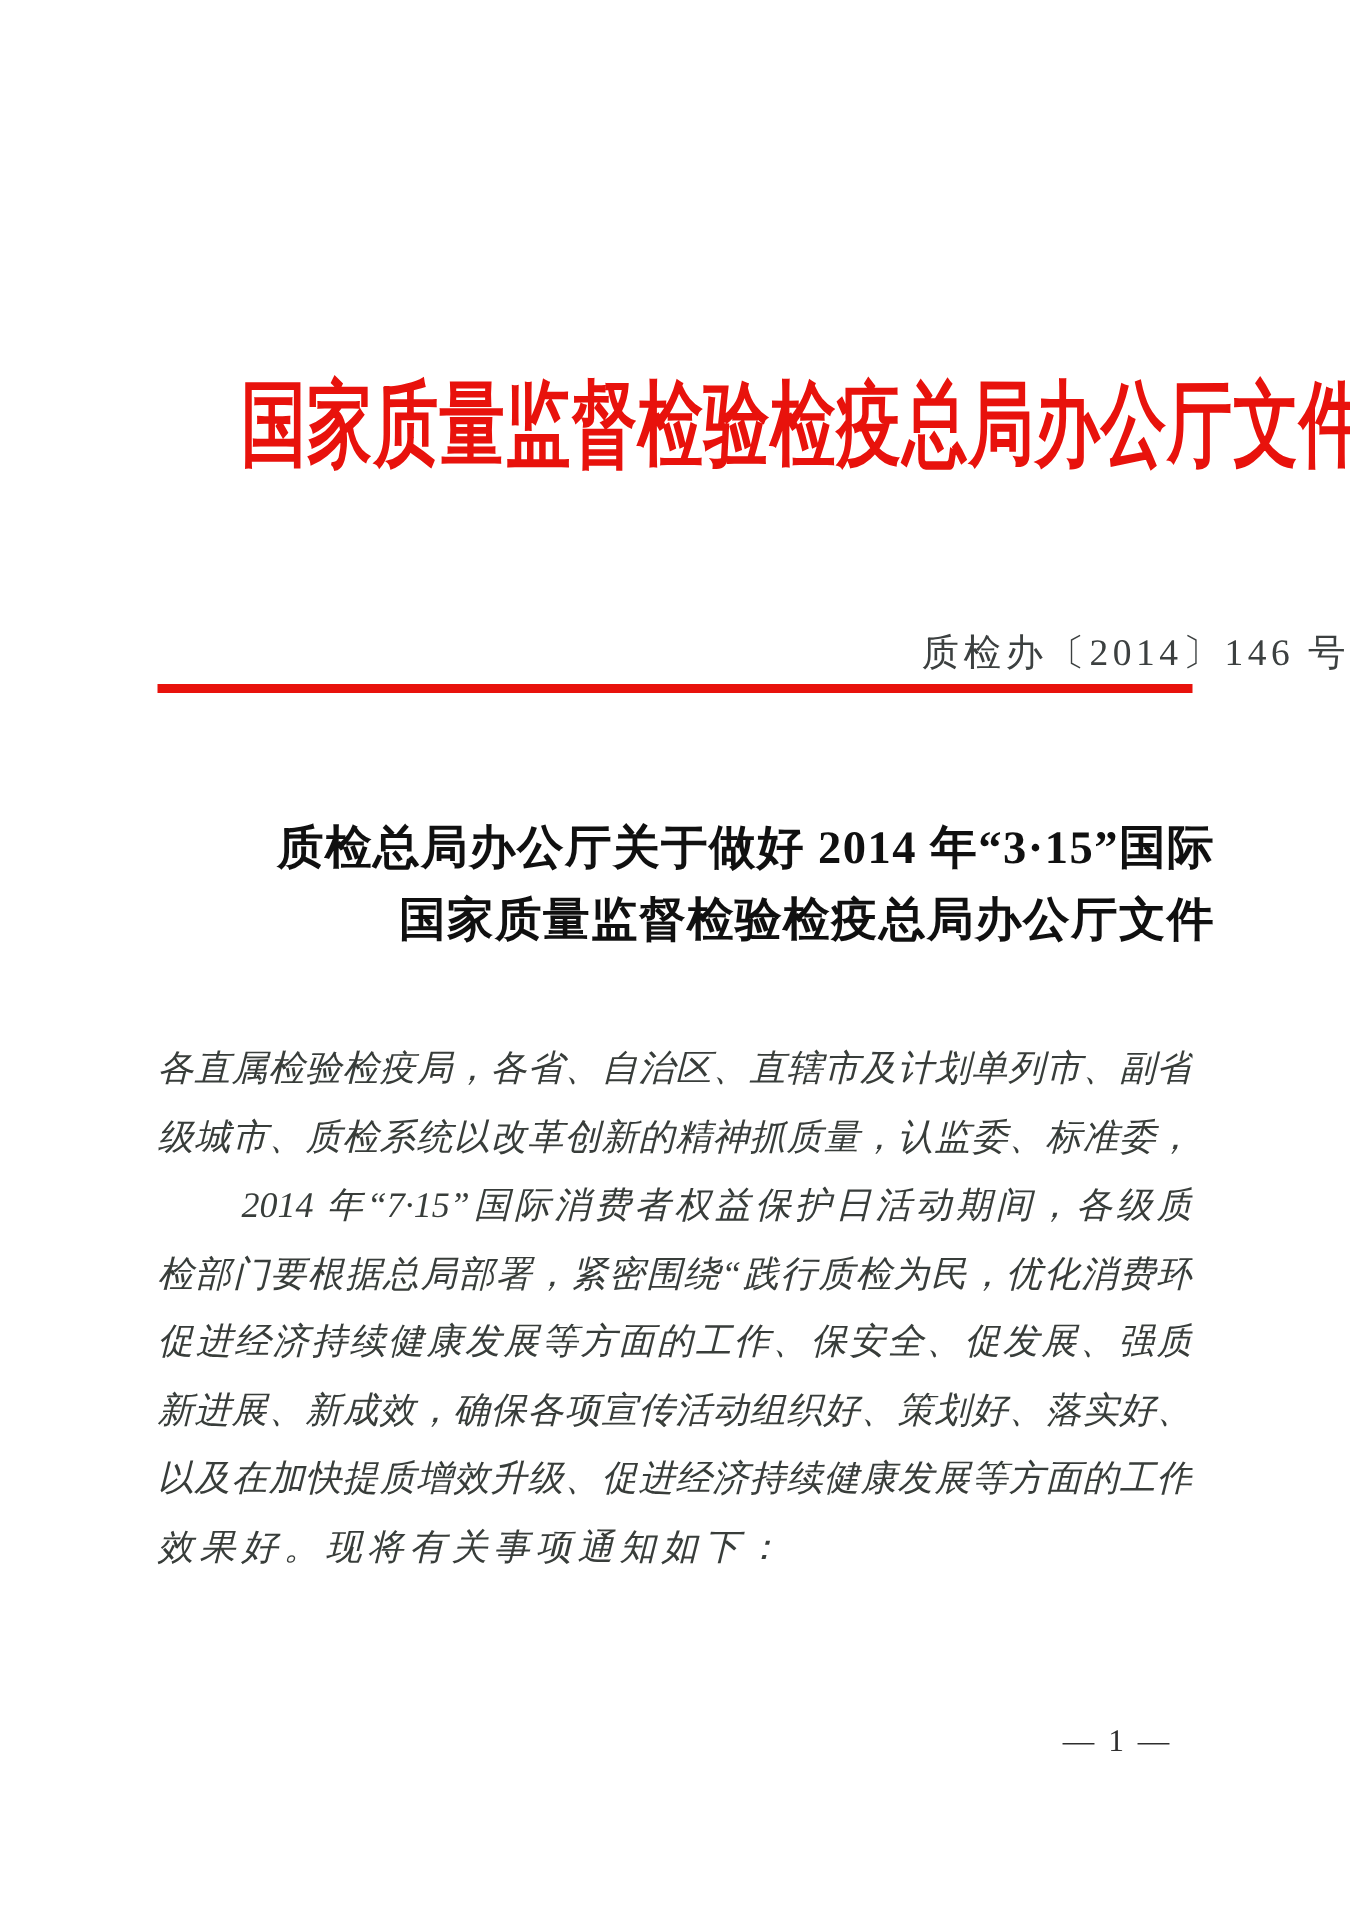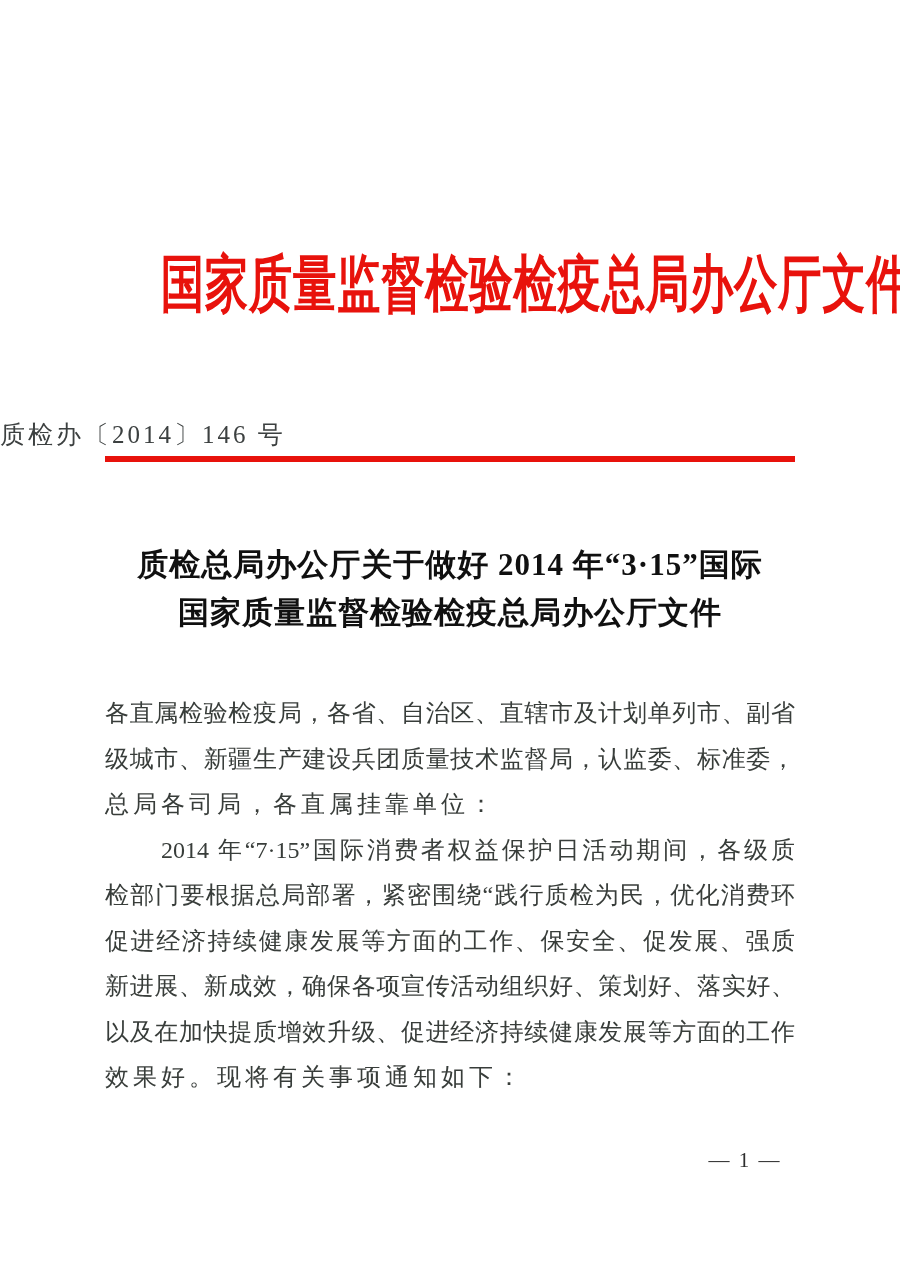--- a/index.html
+++ b/index.html
@@ -31,60 +31,61 @@
     letter-spacing: 1px;
     transform: scaleX(0.70);
     transform-origin: center center;
   }
   
   .doc-number {
     position: absolute;
     top: 418px;
     left: 0;
     width: 100%;
-    text-align: left;
+    text-align: right;
     font-size: 25px;
     color: #3c4040;
     letter-spacing: 3px;
   }
   
   .red-rule {
     position: absolute;
     top: 456px;
     left: 105px;
     width: 690px;
     height: 6px;
     background: #e8120c;
   }
   
   .doc-title {
     position: absolute;
     top: 541px;
     left: 90px;
     width: 720px;
-    text-align: center;
+    text-align: right;
     font-weight: 900;
     font-size: 31px;
     line-height: 48px;
     color: #101010;
     letter-spacing: 1px;
   }
   
   .body-text {
     position: absolute;
     top: 691px;
     left: 105px;
     width: 690px;
     font-size: 24px;
     line-height: 45.5px;
     color: #383d3a;
   }
   .body-text .line {
     height: 45.5px;
     white-space: nowrap;
+    font-style: italic;
   }
   .body-text .stretch {
     text-align: justify;
     text-align-last: justify;
     white-space: normal;
     overflow: hidden;
   }
   .body-text .plain {
     text-align: left;
     letter-spacing: 4px;
@@ -117,22 +118,21 @@
 
   <div class="red-rule"></div>
 
   <div class="doc-title">
     <div>质检总局办公厅关于做好 2014 年“3·15”国际</div>
     <div>国家质量监督检验检疫总局办公厅文件</div>
   </div>
 
   <div class="body-text">
     <div class="line stretch">各直属检验检疫局，各省、自治区、直辖市及计划单列市、副省</div>
-    <div class="line stretch">级城市、新疆生产建设兵团质量技术监督局，认监委、标准委，</div>
-    <div class="line plain">总局各司局，各直属挂靠单位：</div>
+    <div class="line stretch">级城市、质检系统以改革创新的精神抓质量，认监委、标准委，</div>
 
     <div class="line stretch indent">2014 年“7·15”国际消费者权益保护日活动期间，各级质</div>
     <div class="line stretch">检部门要根据总局部署，紧密围绕“践行质检为民，优化消费环</div>
     <div class="line stretch">促进经济持续健康发展等方面的工作、保安全、促发展、强质检，</div>
     <div class="line stretch">新进展、新成效，确保各项宣传活动组织好、策划好、落实好、</div>
     <div class="line stretch">以及在加快提质增效升级、促进经济持续健康发展等方面的工作</div>
     <div class="line plain">效果好。现将有关事项通知如下：</div>
   </div>
 
   <div class="page-number">— 1 —</div>

